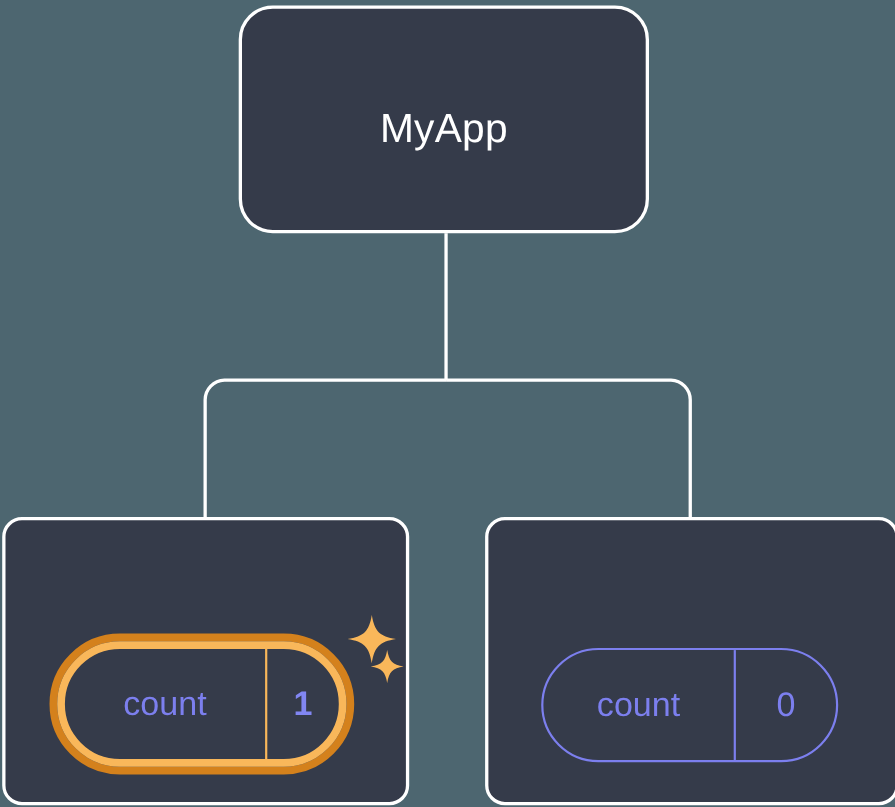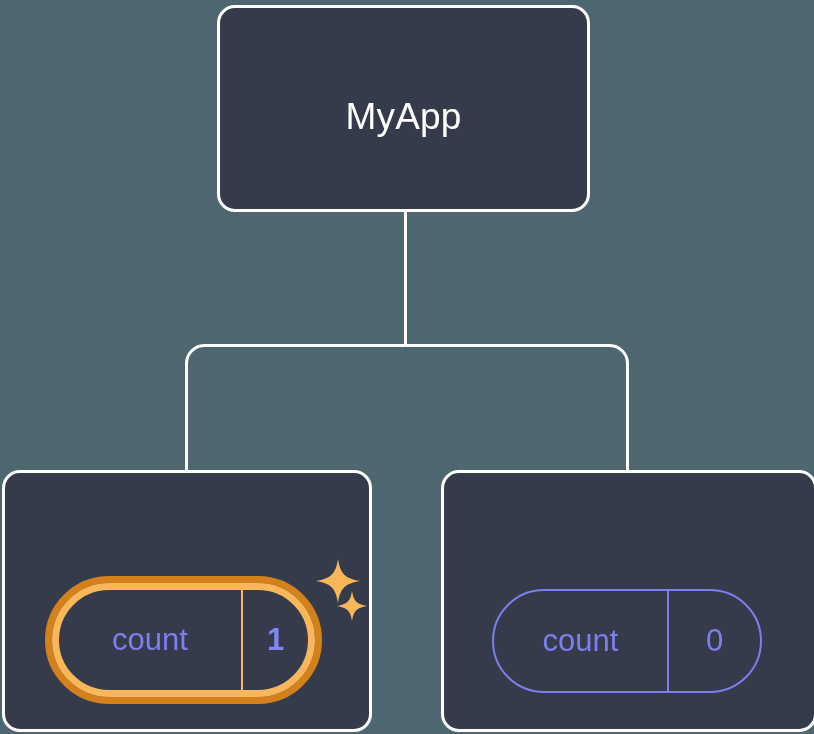--- a/index.html
+++ b/index.html
@@ -47,20 +47,21 @@
     font-weight: 400;
     letter-spacing: 0.2px;
     white-space: nowrap;
   }
 
   #node-root {
     left: 217px;
     top: 5px;
     width: 373px;
     height: 207px;
+    border-radius: 31px;
   }
   #node-root .node-title {
     top: 88px;
     font-size: 37px;
   }
 
   #node-child-left {
     left: 2px;
     top: 470px;
     width: 370px;

